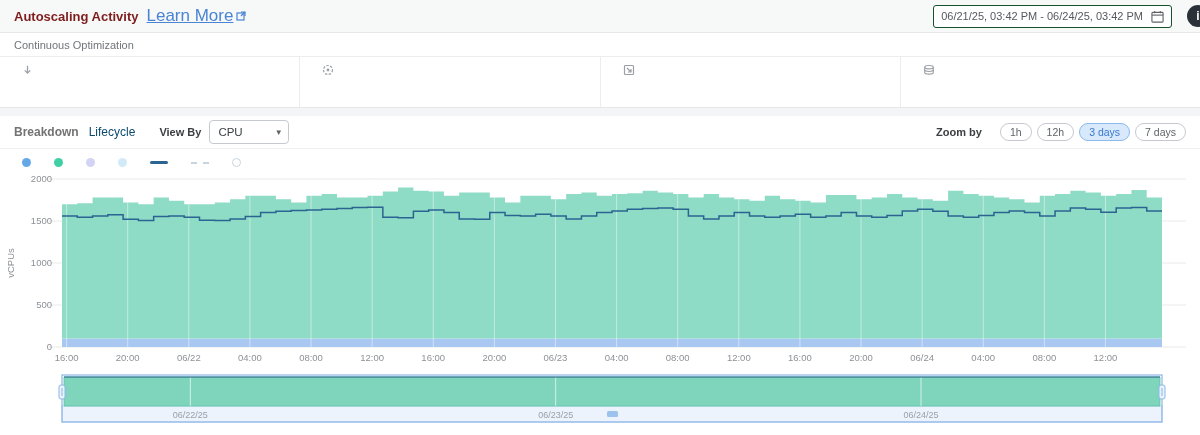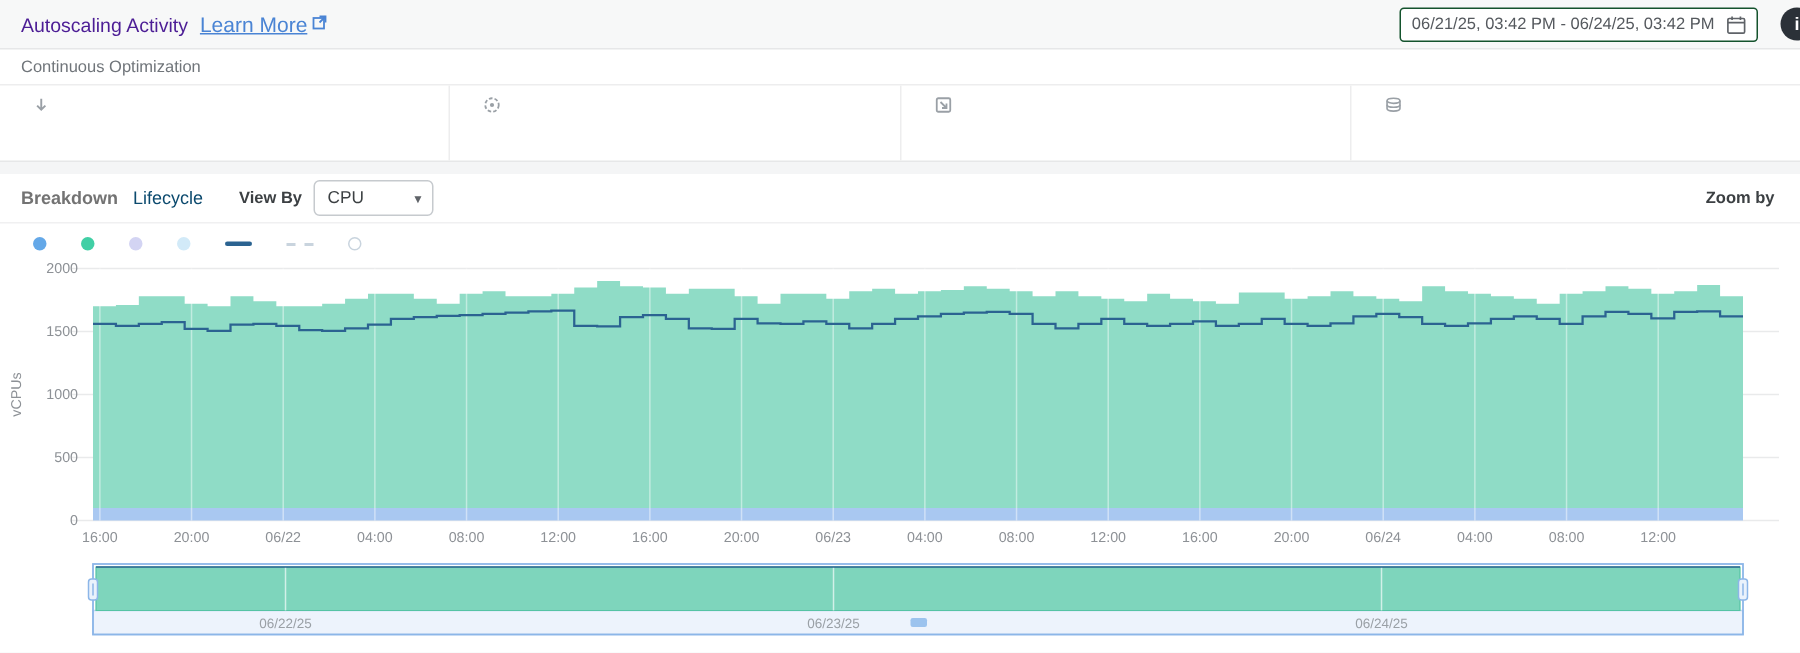--- a/index.html
+++ b/index.html
@@ -1,22 +1,22 @@
 <!DOCTYPE html>
 <html><head>
 <meta charset="utf-8">
 <style>
   * { box-sizing: border-box; margin: 0; padding: 0; }
   html,body { width:1200px; height:435px; overflow:hidden; }
   body { font-family: "Liberation Sans", "DejaVu Sans", sans-serif; background:#f4f5f6; color:#3c4043; position:relative; }
 
   
   .topbar { height:32px; background:#f7f8f8; display:flex; align-items:center; padding:0 14px; position:relative; }
-  .page-title { font-size:13px; font-weight:normal; color:#4c1d95; }
-  .learn-more { font-size:14px; color:#4a84d4; text-decoration:underline; margin-left:8px; cursor:pointer; }
+  .page-title { font-size:13px; font-weight:bold; color:#7f1d1d; }
+  .learn-more { font-size:17px; color:#4a84d4; text-decoration:underline; margin-left:8px; cursor:pointer; }
   .ext-icon { margin-left:3px; display:inline-block; vertical-align:-1px; }
   .date-wrap { margin-left:auto; margin-right:14px; display:flex; align-items:center; border:1px solid #14532d; background:#fff; border-radius:3px; height:23px; padding:0 7px; }
   .date-text { font-size:11px; color:#55595e; white-space:nowrap; }
   .cal-icon { margin-left:8px; display:flex; }
   .info-circle { position:absolute; right:-9px; top:5px; width:22px; height:22px; border-radius:50%; background:#2b3138; color:#fff; font-size:12px; font-weight:bold; display:flex; align-items:center; justify-content:center; }
 
   
   .stats-panel { background:#fff; border-top:1px solid #e6e7e8; border-bottom:1px solid #e6e7e8; height:76px; display:flex; }
   .group { display:flex; flex-direction:column; }
   .group-a { width:207px; border-right:1px solid #e2e3e5; }
@@ -158,20 +158,26 @@
   <div class="controls-row">
     <span class="tab active">Breakdown</span>
     <span class="tab inactive">Lifecycle</span>
     <span class="viewby-label">View By</span>
     <div class="select">
       <span>CPU</span>
       <span class="caret">▼</span>
     </div>
     <div class="zoomby">
       <span class="zoomby-label">Zoom by</span>
+      <span id="zoom-pills" style="display:flex;gap:5px;">
+          <button class="pill">1h</button>
+          <button class="pill">12h</button>
+          <button class="pill active">3 days</button>
+          <button class="pill">7 days</button>
+        </span>
     </div>
   </div>
 
   <div class="legend" id="legend">
       <div class="legend-item">
         <span class="dot" style="background:#64a8e8"></span>
         <span class="txt-on"></span>
       </div>
       <div class="legend-item">
         <span class="dot" style="background:#41cfa5"></span>

